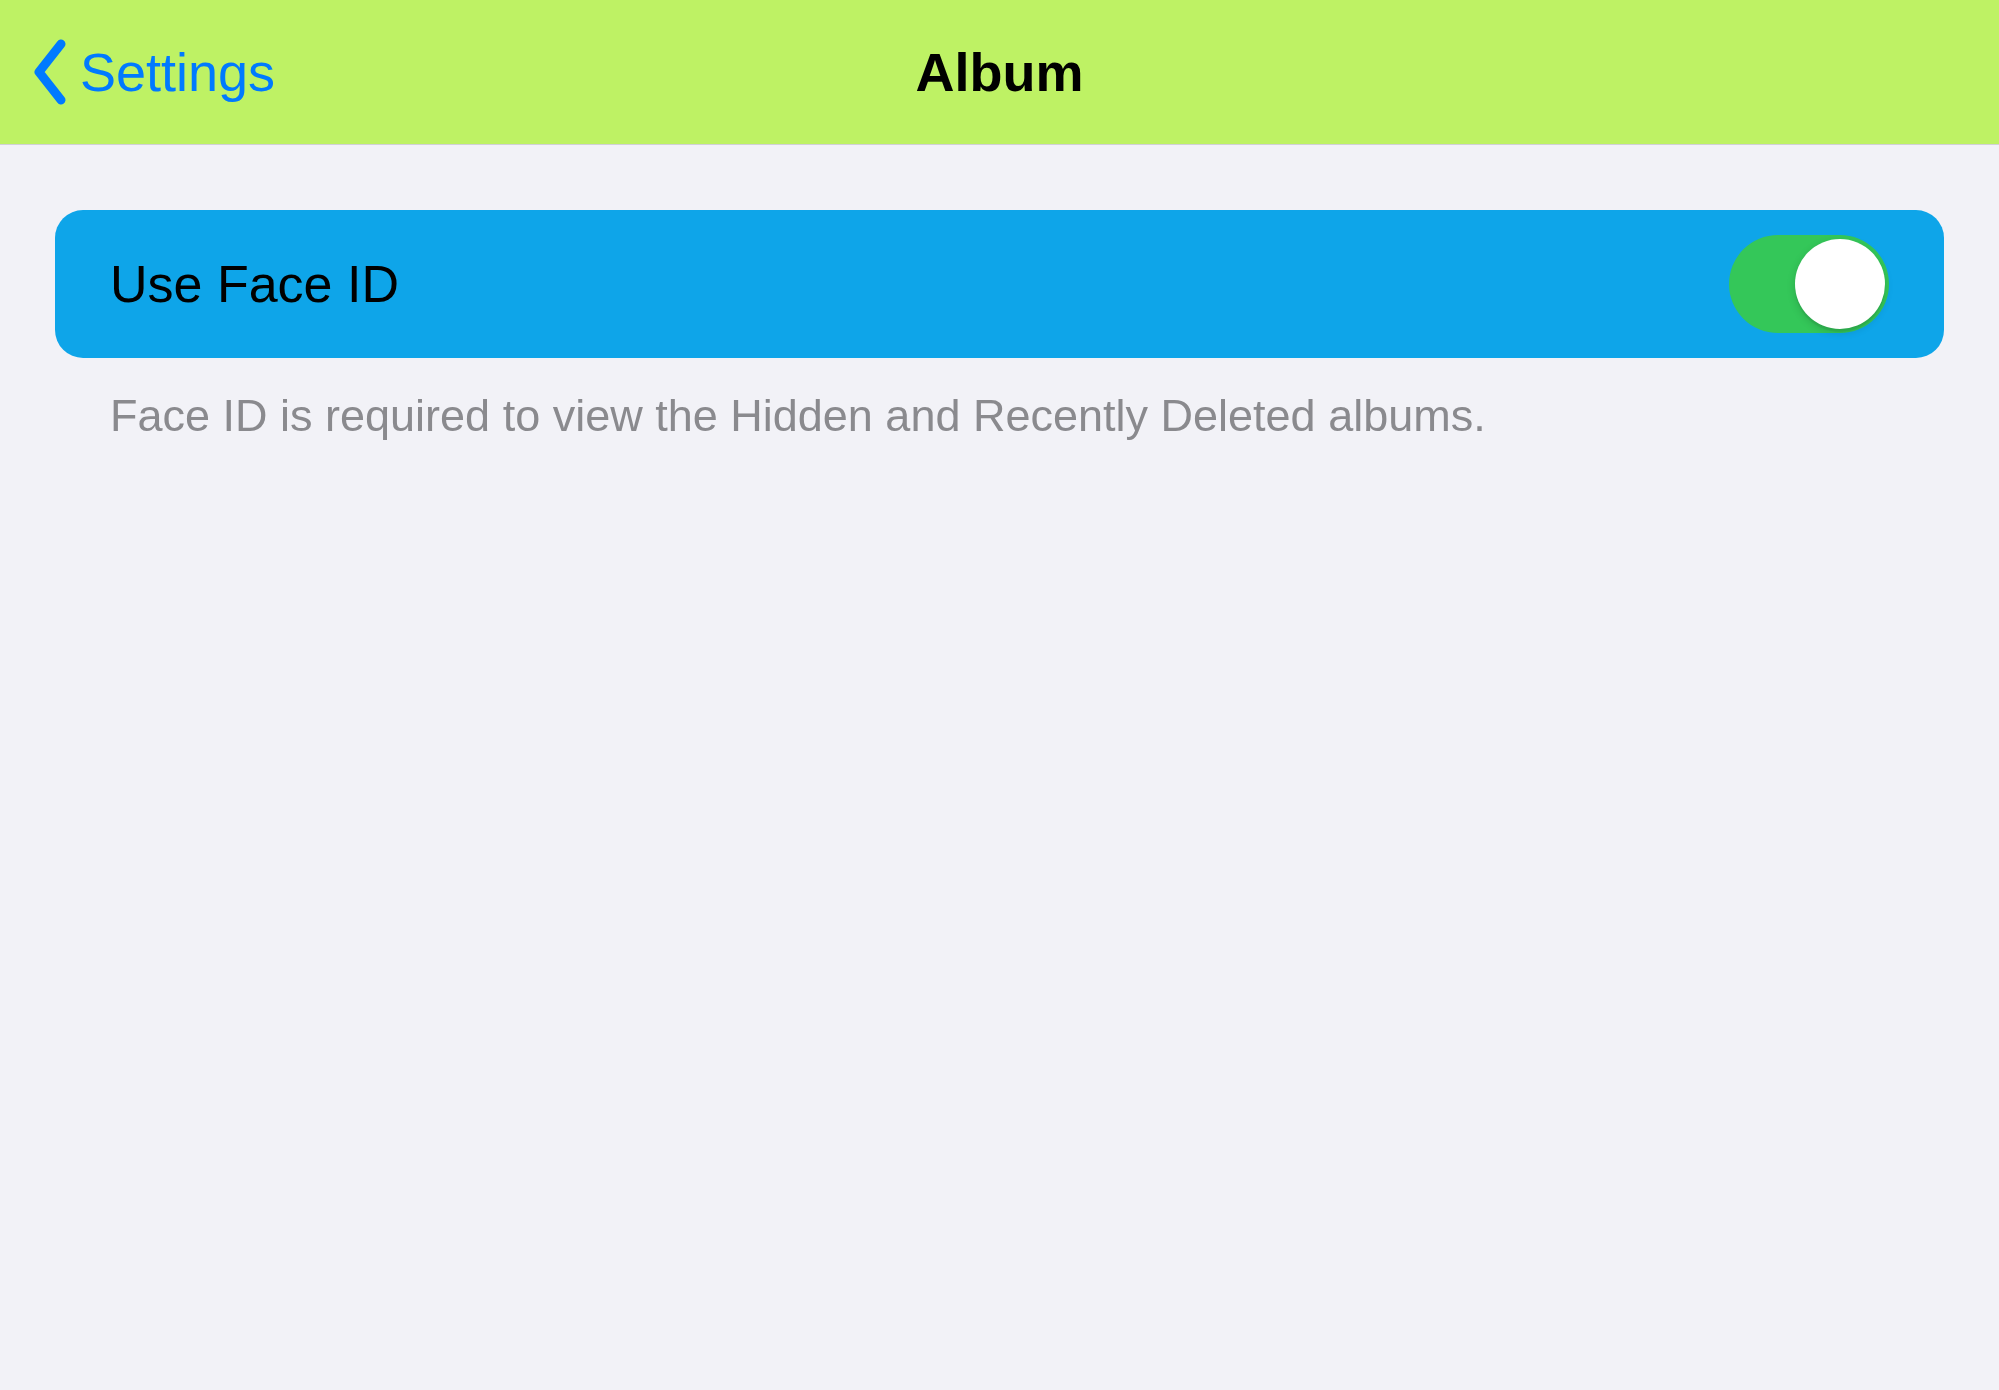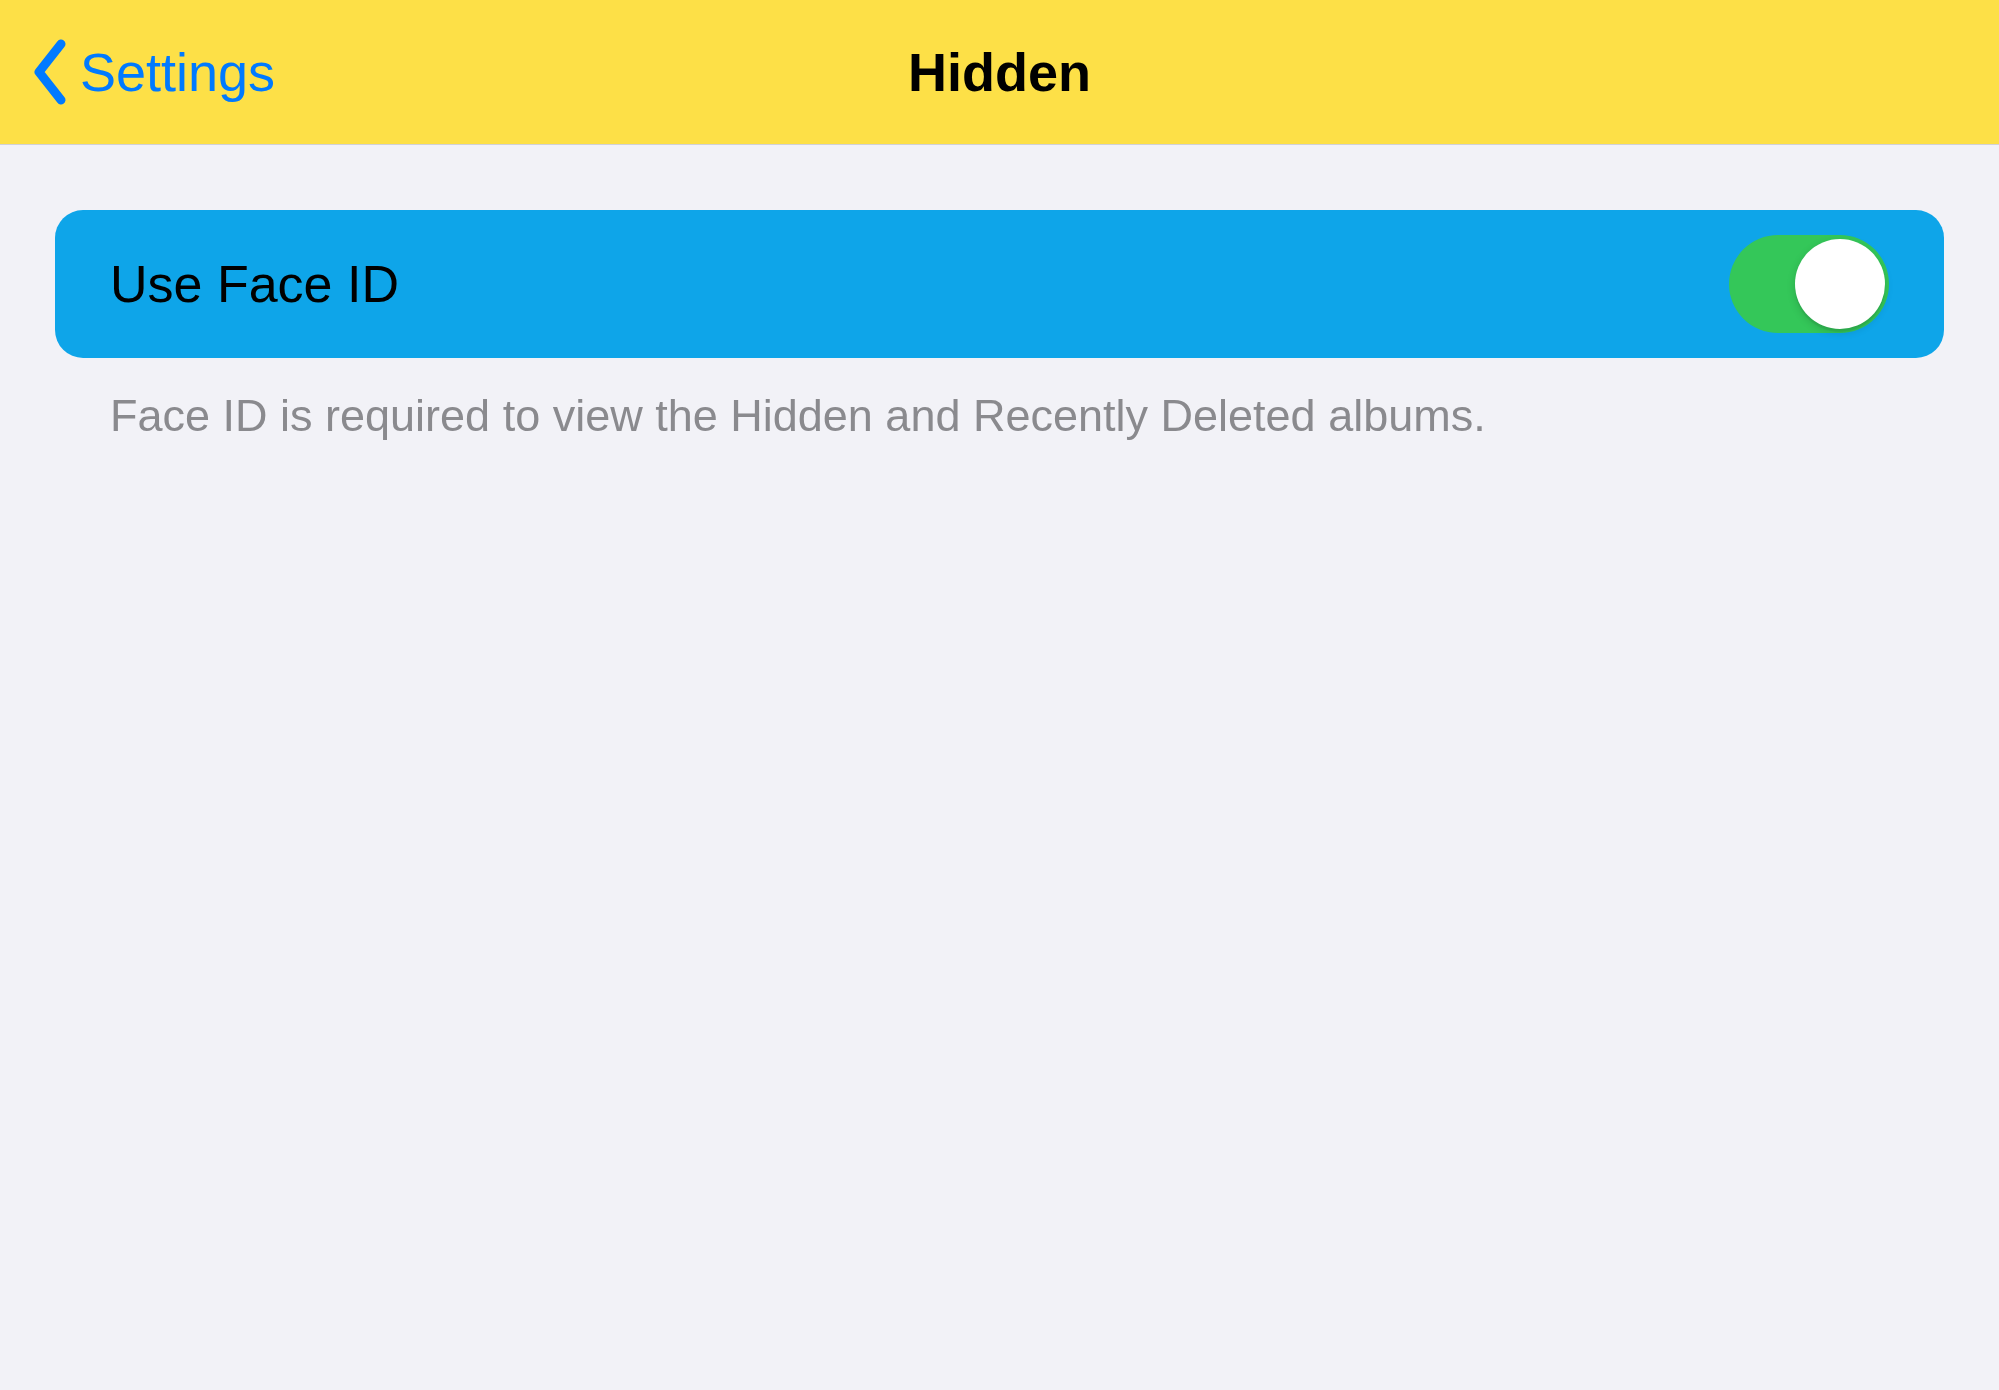--- a/index.html
+++ b/index.html
@@ -10,21 +10,21 @@
     
     body {
       font-family: -apple-system, BlinkMacSystemFont, "Helvetica Neue", Helvetica, Arial, sans-serif;
       background-color: #f2f2f7;
       width: 1999px;
       height: 1390px;
       overflow: hidden;
     }
     
     .nav-bar {
-      background-color: #fde047;
+      background-color: #bef264;
       height: 145px;
       display: flex;
       align-items: center;
       position: relative;
       border-bottom: 1px solid #d1d1d6;
     }
     
     .back-button {
       display: flex;
       align-items: center;
@@ -118,21 +118,21 @@
 
 <div class="nav-bar">
   <div class="back-button">
     <span class="back-chevron">
       <svg viewBox="0 0 40 68" fill="none">
         <path d="M31 6 L9 34 L31 62" stroke="#007aff" stroke-width="9" stroke-linecap="round" stroke-linejoin="round"></path>
       </svg>
     </span>
     <span class="back-label">Settings</span>
   </div>
-  <div class="nav-title">Hidden</div>
+  <div class="nav-title">Album</div>
 </div>
 
 <div class="settings-content">
 
   <div class="settings-group">
     <div class="setting-row">
       <span class="setting-label">Use Face ID</span>
       <div class="toggle-switch">
         <div class="toggle-knob"></div>
       </div>

